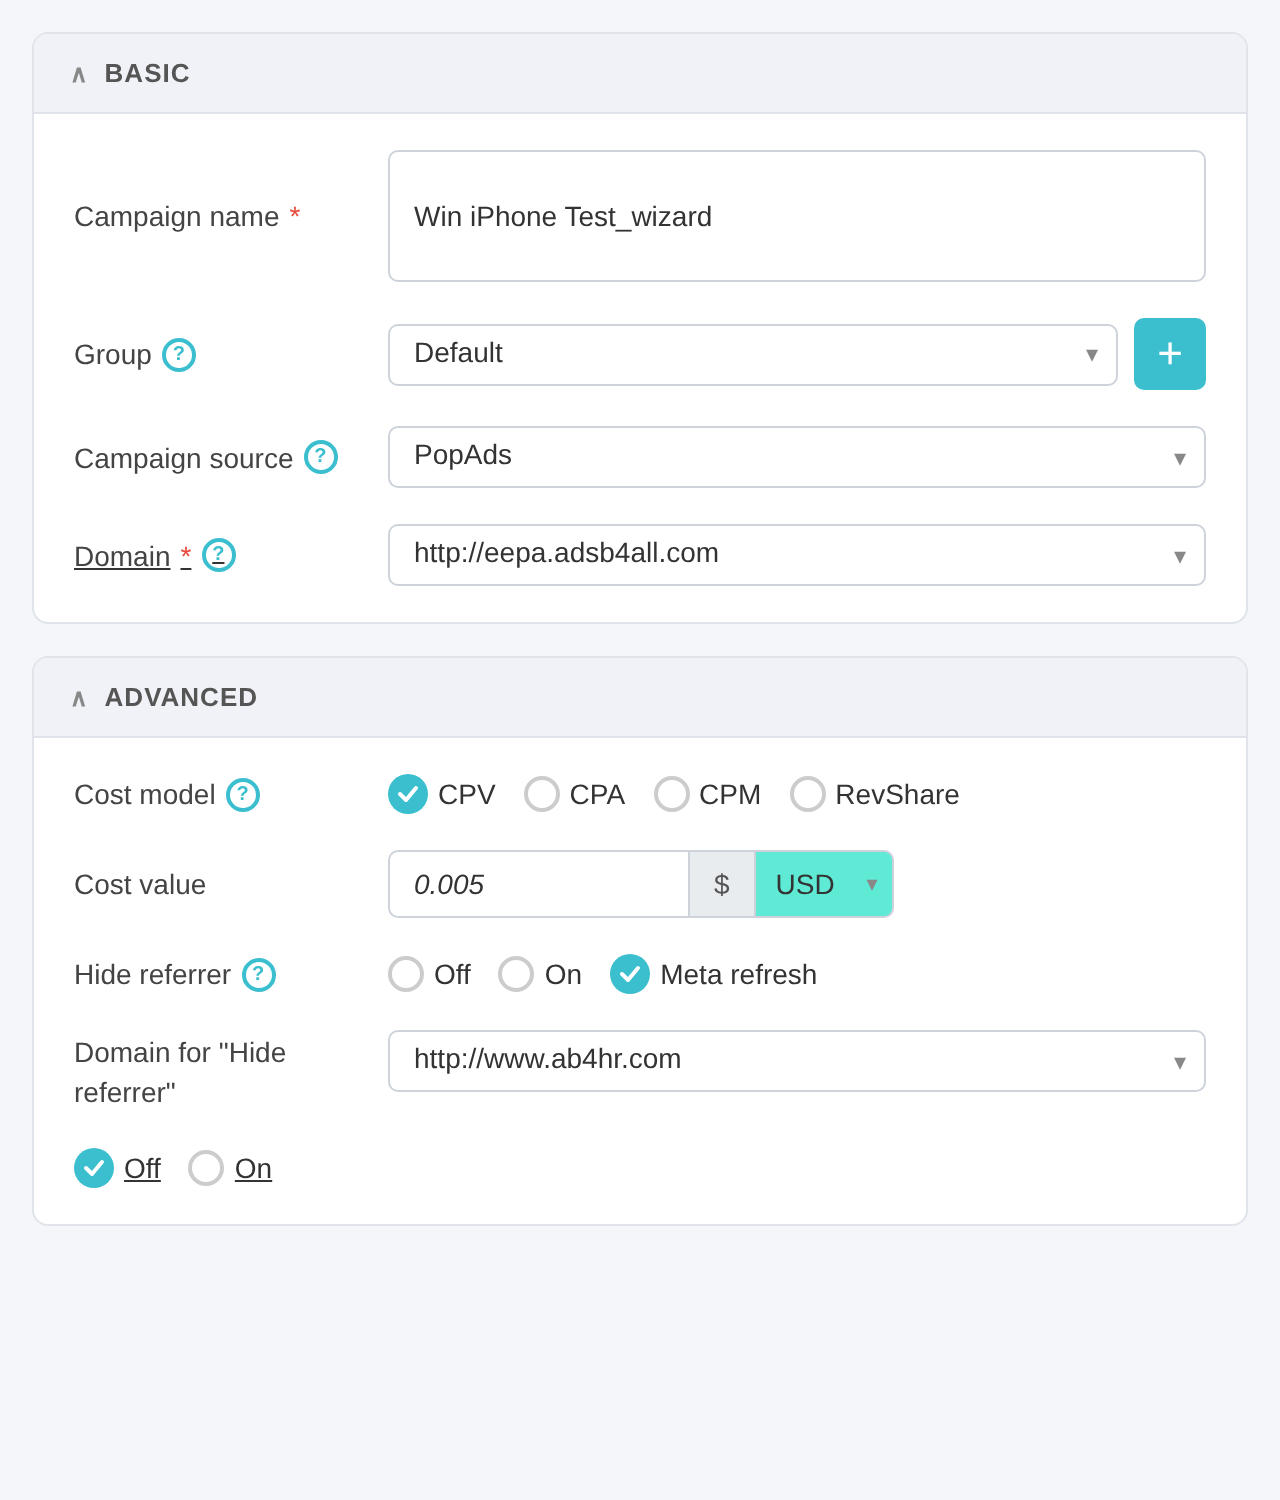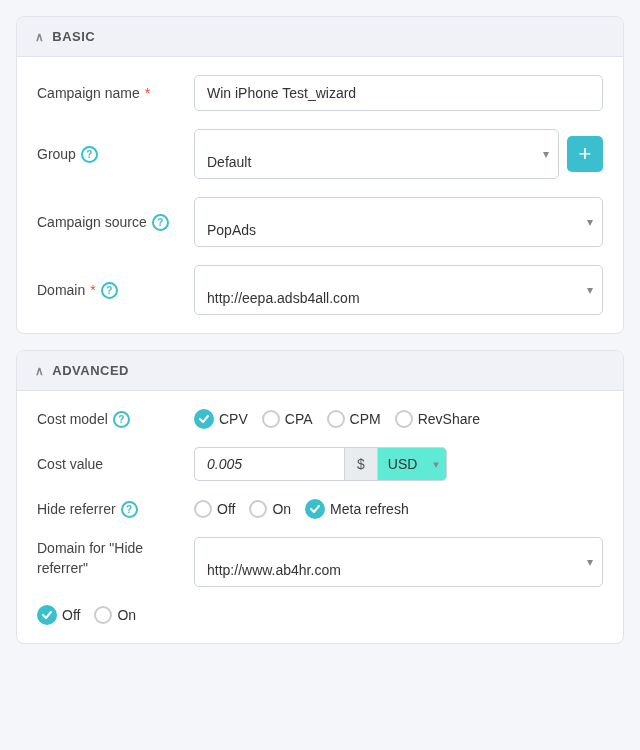--- a/index.html
+++ b/index.html
@@ -45,20 +45,21 @@
 
     .form-row {
       display: flex;
       align-items: center;
       margin-bottom: 18px;
       gap: 12px;
     }
 
     .form-row:last-child {
       margin-bottom: 0;
+      text-decoration: underline;
     }
 
     .form-label {
       width: 145px;
       min-width: 145px;
       font-size: 14px;
       color: #444;
       display: flex;
       align-items: center;
       gap: 5px;
@@ -83,36 +84,36 @@
       cursor: pointer;
       flex-shrink: 0;
     }
 
     .form-control {
       flex: 1;
     }
 
     .text-input {
       width: 100%;
-      padding: 9px 12px;
+      padding: 24px 12px;
       border: 1px solid #cdd2db;
       border-radius: 5px;
       font-size: 14px;
       color: #333;
       outline: none;
     }
 
     .select-wrapper {
       position: relative;
       width: 100%;
     }
 
     .select-input {
       width: 100%;
-      padding: 24px 32px 8px 12px;
+      padding: 5px 32px 8px 12px;
       border: 1px solid #cdd2db;
       border-radius: 5px;
       font-size: 14px;
       color: #333;
       appearance: none;
       background: #fff;
       cursor: pointer;
       outline: none;
     }
 

